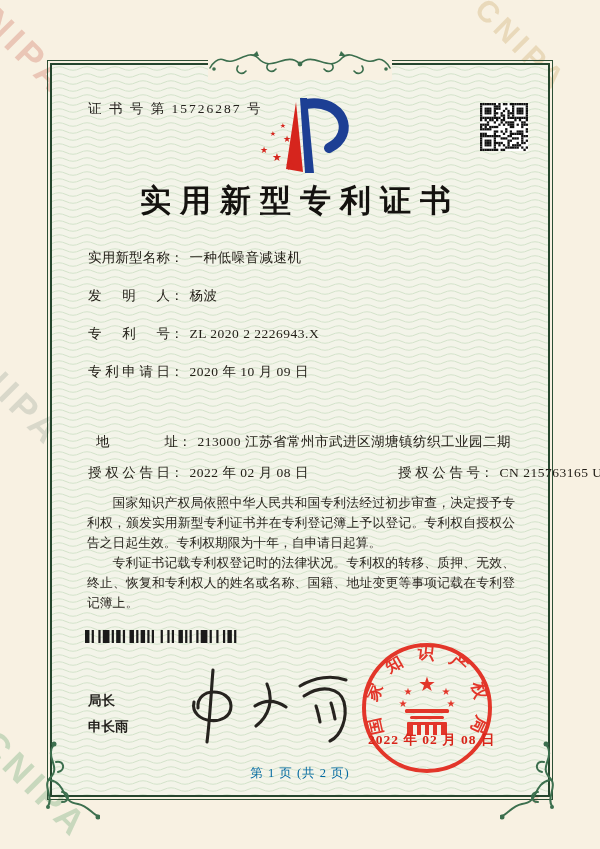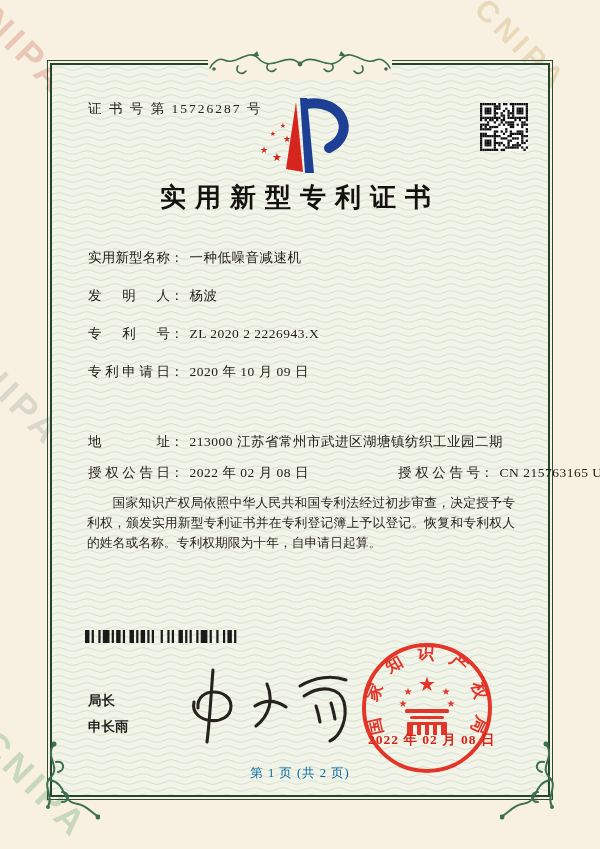--- a/index.html
+++ b/index.html
@@ -22,21 +22,21 @@
   .wavebg{position:absolute;left:0;top:0;width:100%;height:100%;z-index:0;}
   .content{position:absolute;left:0;top:0;width:600px;height:849px;z-index:3;padding-left:31px;}
   .certno{
     position:absolute;left:88px;top:100px;font-size:13.5px;letter-spacing:2px;
     color:#24211d;
   }
   .logo{position:absolute;left:243px;top:94px;}
   .qr{position:absolute;left:480px;top:103px;}
   .title{
     position:absolute;left:0;top:180px;width:600px;text-align:center;
-    font-size:26px;font-weight:bold;letter-spacing:9px;color:#14120f;
+    font-size:31px;font-weight:bold;letter-spacing:9px;color:#14120f;
   }
   .frow{position:absolute;left:88px;font-size:13.5px;white-space:nowrap;color:#242019;}
   .flabel{
     display:inline-block;width:82px;text-align:justify;text-align-last:justify;
     vertical-align:top;
   }
   .fcolon{display:inline-block;margin-right:6px;}
   .fvalue{letter-spacing:0.5px;}
   .grant-right{position:absolute;left:310px;top:0;white-space:nowrap;}
   .paras{
@@ -392,33 +392,34 @@
   </div>
   <div class="frow" style="top:249px;">
     <span class="flabel">实用新型名称</span><span class="fcolon">：</span><span class="fvalue">一种低噪音减速机</span>
   </div>
   <div class="frow" style="top:325px;">
     <span class="flabel">专利号</span><span class="fcolon">：</span><span class="fvalue">ZL 2020 2 2226943.X</span>
   </div>
   <div class="frow" style="top:363px;">
     <span class="flabel">专利申请日</span><span class="fcolon">：</span><span class="fvalue">2020 年 10 月 09 日</span>
   </div>
-  <div class="frow" style="top:433px;">
+  <div class="frow" style="top:433px;margin-left:8px;">
     <span class="flabel">地址</span><span class="fcolon">：</span><span class="fvalue">213000 江苏省常州市武进区湖塘镇纺织工业园二期</span>
   </div>
 
   <div class="frow" style="top:464px;width:428px;">
     <span class="flabel">授权公告日</span><span class="fcolon">：</span><span class="fvalue">2022 年 02 月 08 日</span>
     <span class="grant-right">
       <span class="flabel">授权公告号</span><span class="fcolon">：</span><span class="fvalue">CN 215763165 U</span>
     </span>
   </div>
 
   <div class="paras">
-    <p>国家知识产权局依照中华人民共和国专利法经过初步审查，决定授予专利权，颁发实用新型专利证书并在专利登记簿上予以登记。恢复和专利权人的姓名或名称。专利权期限为十年，自申请日起算。</p>
+    <p>国家知识产权局依照中华人民共和国专利法经过初步审查，决定授予专利权，颁发实用新型专利证书并在专利登记簿上予以登记。专利权自授权公告之日起生效。专利权期限为十年，自申请日起算。</p>
+    <p>专利证书记载专利权登记时的法律状况。专利权的转移、质押、无效、终止、恢复和专利权人的姓名或名称、国籍、地址变更等事项记载在专利登记簿上。</p>
   </div>
 
   <svg class="barcode" id="barcode" width="158" height="13" preserveAspectRatio="none" viewBox="0 0 71 13">
       <rect x="0" y="0" width="2" height="13" fill="#1a1a1a"></rect>
       <rect x="3" y="0" width="1" height="13" fill="#1a1a1a"></rect>
       <rect x="6" y="0" width="1" height="13" fill="#1a1a1a"></rect>
       <rect x="8" y="0" width="3" height="13" fill="#1a1a1a"></rect>
       <rect x="12" y="0" width="1" height="13" fill="#1a1a1a"></rect>
       <rect x="14" y="0" width="2" height="13" fill="#1a1a1a"></rect>
       <rect x="17" y="0" width="1" height="13" fill="#1a1a1a"></rect>

